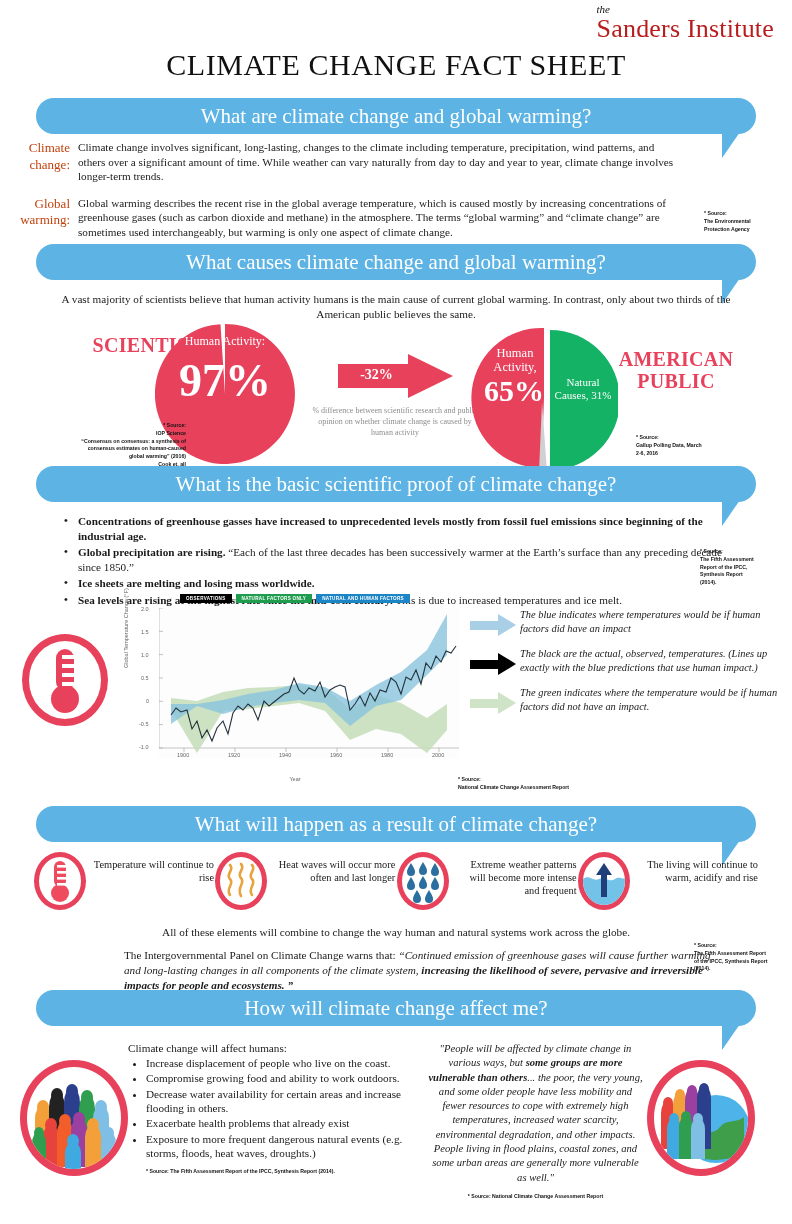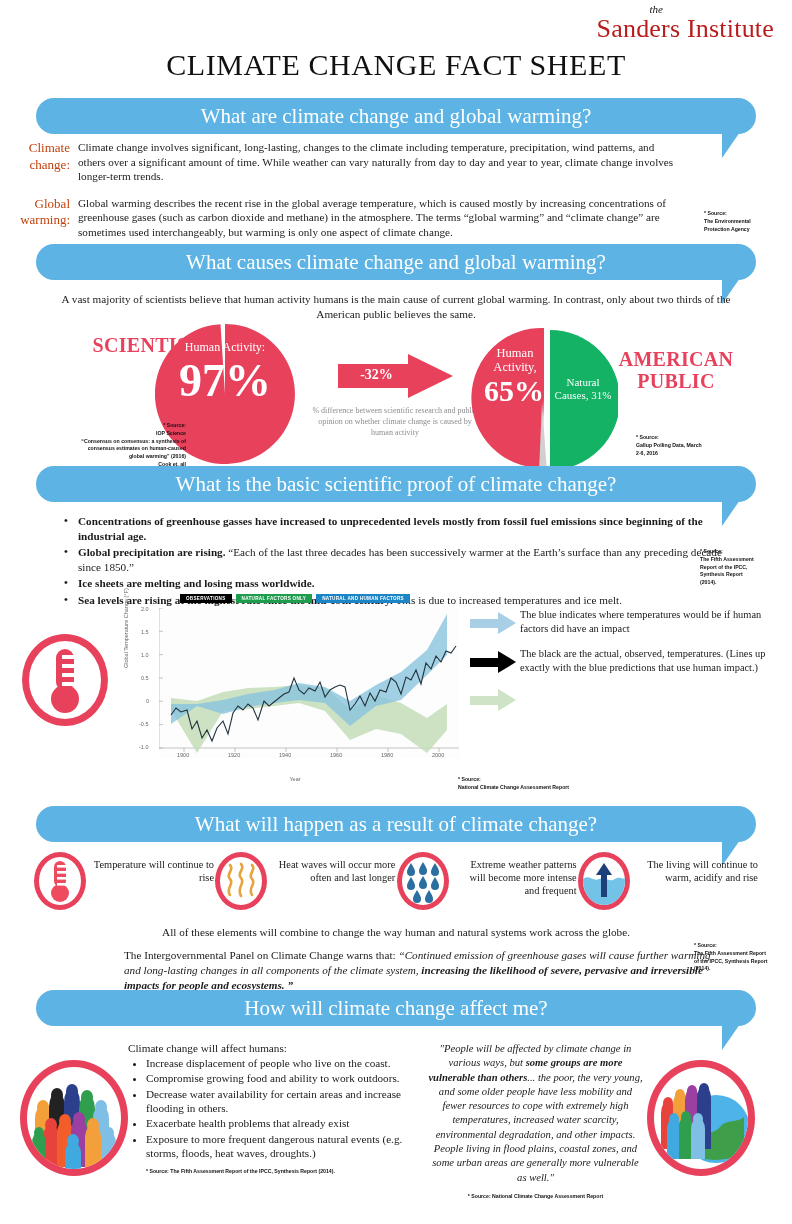--- a/index.html
+++ b/index.html
@@ -8,21 +8,21 @@
     width: 792px; height: 1224px;
     background:#ffffff;
     font-family: "Liberation Serif", serif;
     color:#1a1a1a;
     overflow:hidden;
     position:relative;
   }
   .page { position:relative; width:792px; height:1224px; }
 
   
-  .brand { position:absolute; right:18px; top:4px; text-align:center; }
+  .brand { position:absolute; right:18px; top:4px; text-align:left; }
   .brand .the { font-family:"Liberation Serif",serif; font-style:italic; font-size:11px; color:#111; line-height:1; margin-right:58px;}
   .brand .name { font-family:Liberation Serif, serif; font-size:26px; letter-spacing:.2px; color:#b91c1c; line-height:1.05; }
 
   .doc-title {
     position:absolute; top:48px; left:0; width:792px; text-align:center;
     font-family:"Liberation Serif",serif; font-size:30px; letter-spacing:.6px; color:#111;
   }
 
   
   .banner { position:absolute; left:36px; width:720px; height:36px;
@@ -68,21 +68,21 @@
   .chartwrap { position:absolute; left:125px; top:128px; width:340px; height:190px; }
   .legend { display:flex; gap:4px; justify-content:center; margin-bottom:3px;}
   .legend div { font-family:"Liberation Sans",sans-serif; font-size:4.6px; color:#fff;
                 padding:2px 6px; letter-spacing:.3px; font-weight:bold;}
   .axis-label-y { position:absolute; left:-2px; top:62px; transform:rotate(-90deg);
      transform-origin:left top; font-family:"Liberation Sans",sans-serif; font-size:5.5px; color:#666; white-space:nowrap;}
   .axis-label-x { text-align:center; font-family:"Liberation Sans",sans-serif; font-size:5.5px; color:#666; margin-top:1px;}
   .ytick, .xtick { position:absolute; font-family:"Liberation Sans",sans-serif; font-size:5.5px; color:#666;}
 
   .note-rows { position:absolute; left:470px; top:8px; width:310px; }
-  .note-row { display:flex; align-items:center; margin-bottom:11px; }
+  .note-row { display:flex; align-items:flex-end; margin-bottom:11px;font-style:italic; }
   .note-arrow { position:relative; width:50px; height:22px; flex:0 0 50px; margin-top:3px;}
   .note-arrow .s { position:absolute; left:0; top:7px; width:30px; height:9px; }
   .note-arrow .h { position:absolute; left:28px; top:0; width:0;height:0;
       border-top:11px solid transparent; border-bottom:11px solid transparent; }
   .note-text { font-size:10.4px; line-height:1.34; font-family:"Liberation Serif",serif; }
 
   
   #sec4 { position:absolute; top:806px; left:0; width:792px; }
   .icon-row { display:flex; justify-content:space-between; padding:8px 34px 0 34px; }
   .icon-item { display:flex; align-items:flex-start; gap:6px; width:180px;}
@@ -147,21 +147,21 @@
     <div class="intro" style="position:absolute; top:40px; left:0; width:792px;">A vast majority of scientists believe that human activity humans is the main cause of current global warming. In contrast, only about two thirds of the American public believes the same.</div>
 
     <div class="charts" style="position:absolute; top:72px; left:0; width:792px;">
 
       <div class="side-title" style="left:88px; top:12px; width:130px;">SCIENTISTS</div>
 
       <div style="position:absolute; left:155px; top:2px; width:140px; height:140px;">
         <svg width="140" height="140" viewBox="0 0 140 140">
           <path d="M70,70 L70,0 A70,70 0 1 1 65.5,0.14 Z" fill="#e8415c"></path>
         </svg>
-        <div style="position:absolute; left:0; top:16px; width:140px; text-align:center; color:#fff;
+        <div style="position:absolute; left:0; top:10px; width:140px; text-align:center; color:#fff;
                     font-family:'Liberation Serif',serif; font-size:12px;">Human Activity:</div>
         <div style="position:absolute; left:0; top:34px; width:140px; text-align:center; color:#fff;
                     font-family:'Liberation Serif',serif; font-size:46px; font-weight:bold; line-height:1;">97%</div>
       </div>
 
       <div class="src" style="position:absolute; left:78px; top:100px; width:108px; text-align:right; white-space:pre-line;">* Source:
 IOP Science
 “Consensus on consensus: a synthesis of
 consensus estimates on human-caused
 global warming” (2016)
@@ -303,20 +303,21 @@
           <div class="s" style="background:#000;"></div>
           <div class="h" style="border-left:18px solid #000;"></div>
         </div>
         <div class="note-text">The black are the actual, observed, temperatures. (Lines up exactly with the blue predictions that use human impact.)</div>
       </div>
       <div class="note-row">
         <div class="note-arrow">
           <div class="s" style="background:#cfe3c6;"></div>
           <div class="h" style="border-left:18px solid #cfe3c6;"></div>
         </div>
+        <div class="note-text">The green indicates where the temperature would be if human factors did not have an impact.</div>
       </div>
     </div>
 
     <div class="src" style="position:absolute; left:458px; top:310px; width:160px; white-space:pre-line;">* Source:
 National Climate Change Assessment Report</div>
   </div>
 
   <div id="sec4">
     <div class="banner">
       <span>What will happen as a result of climate change?</span>

